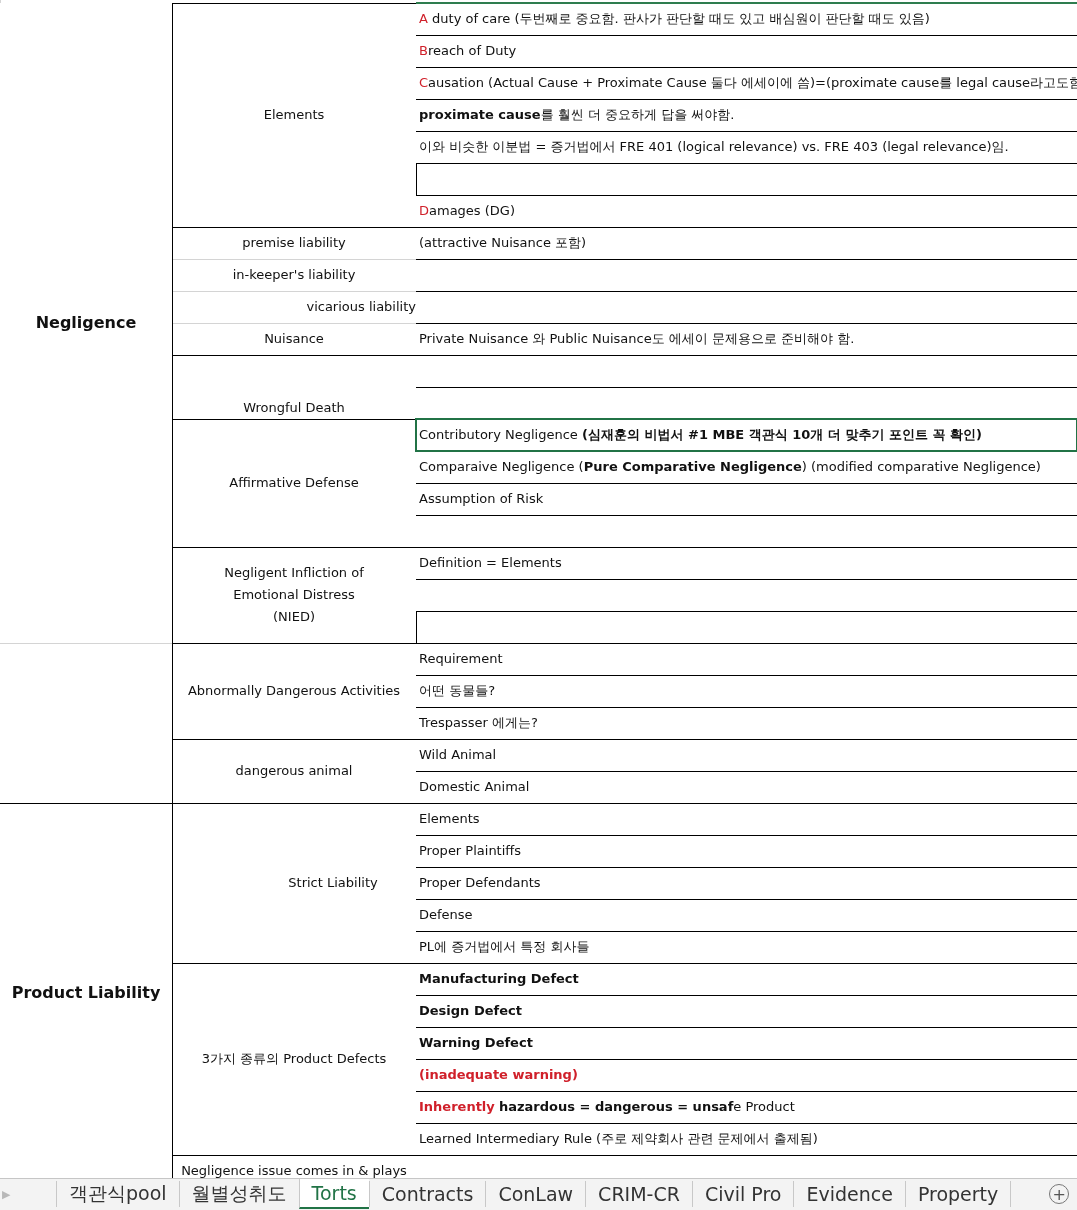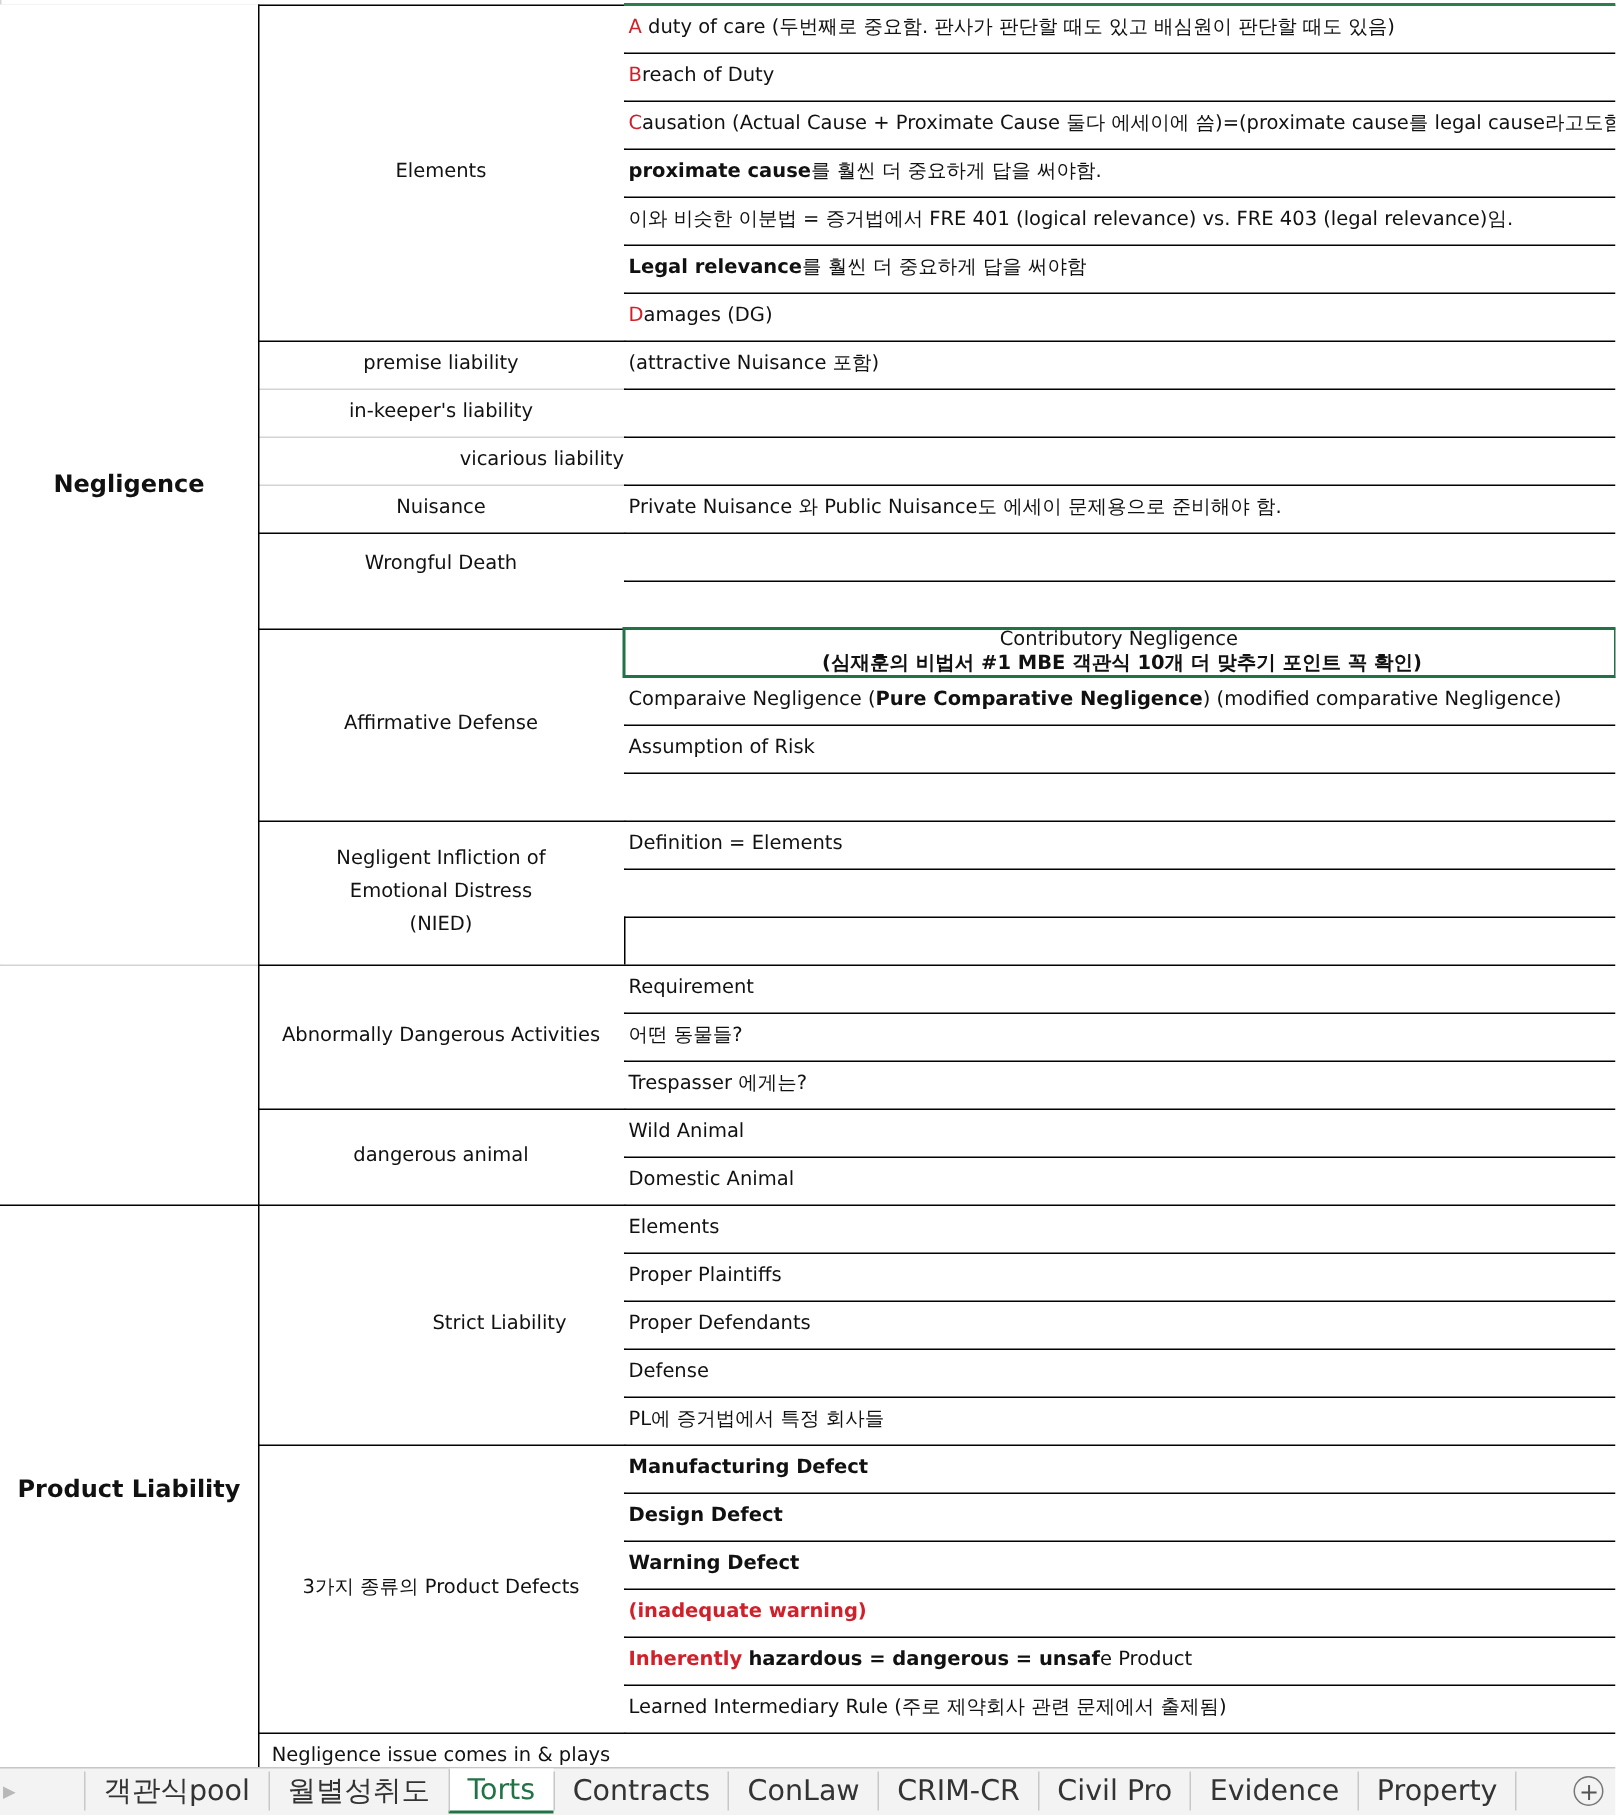--- a/index.html
+++ b/index.html
@@ -16,21 +16,21 @@
   }
   .cellA { display: flex; align-items: center; justify-content: center; font-weight: bold; font-size: 16px; }
   .cellB { display: flex; align-items: center; justify-content: center; text-align: center; white-space: normal; font-size: 13px; line-height: 22px; }
   .cellC { padding-left: 3px; display: flex; align-items: center; }
   .hline { position: absolute; height: 1px; background: #000; }
   .hline.gray { background: #d4d4d4; }
   .vline { position: absolute; width: 1px; background: #000; }
   .vline.gray { background: #d4d4d4; }
   .red { color: #d0202a; }
   .b { font-weight: bold; }
-  .selected { outline: 2px solid #217346; outline-offset: -1px; z-index: 5; flex-direction: column; }
+  .selected { outline: 2px solid #217346; outline-offset: -1px; z-index: 5; }
   .topgreen { position: absolute; left: 416px; top: 2px; width: 661px; height: 2px; background: #2e7d4f; }
 
   
   .tabbar {
     position: absolute; left: 0; top: 1178px; width: 1077px; height: 32px;
     background: #f3f3f3; border-top: 1px solid #c6c6c6; box-sizing: border-box;
     display: flex; align-items: stretch;
   }
   .tab-nav { width: 54px; display: flex; align-items: center; padding-left: 2px; color: #b8b8b8; font-size: 11px; }
   .tab {
@@ -76,21 +76,21 @@
     </div>
     <div class="hline gray" style="left: 172px; top: 259px; width: 244px;"></div>
     <div class="cell cellB" style="left: 172px; top: 291px; width: 244px; height: 32px; align-items: center; padding-top: 0px; justify-content: flex-end;">
       <span>vicarious liability</span>
     </div>
     <div class="hline gray" style="left: 172px; top: 291px; width: 244px;"></div>
     <div class="cell cellB" style="left: 172px; top: 323px; width: 244px; height: 32px; align-items: center; padding-top: 0px;">
       <span>Nuisance</span>
     </div>
     <div class="hline gray" style="left: 172px; top: 323px; width: 244px;"></div>
-    <div class="cell cellB" style="left: 172px; top: 365px; width: 244px; height: 64px; align-items: flex-start; padding-top: 0px;">
+    <div class="cell cellB" style="left: 172px; top: 355px; width: 244px; height: 64px; align-items: flex-end; padding-top: 0px;">
       <span>Wrongful Death</span>
     </div>
     <div class="hline" style="left: 172px; top: 355px; width: 244px;"></div>
     <div class="cell cellB" style="left: 172px; top: 419px; width: 244px; height: 128px; align-items: center; padding-top: 0px;">
       <span>Affirmative Defense</span>
     </div>
     <div class="hline" style="left: 172px; top: 419px; width: 244px;"></div>
     <div class="cell cellB" style="left: 172px; top: 547px; width: 244px; height: 96px; align-items: center; padding-top: 0px;">
       <span style="display: block; width: 150px;">Negligent Infliction of Emotional Distress (NIED)</span>
     </div>
@@ -134,24 +134,20 @@
     <div class="hline" style="left: 416px; top: 67px; width: 661px;"></div>
     <div class="cell cellC" style="left: 416px; top: 99px; width: 661px; height: 32px;">
       <span class="b" style="white-space: pre;">proximate cause</span>
       <span style="white-space: pre;">를 훨씬 더 중요하게 답을 써야함.</span>
     </div>
     <div class="hline" style="left: 416px; top: 99px; width: 661px;"></div>
     <div class="cell cellC" style="left: 416px; top: 131px; width: 661px; height: 32px;">
       <span style="white-space: pre;">이와 비슷한 이분법 = 증거법에서 FRE 401 (logical relevance) vs. FRE 403 (legal relevance)임.</span>
     </div>
     <div class="hline" style="left: 416px; top: 131px; width: 661px;"></div>
-    <div class="cell cellC" style="left: 416px; top: 163px; width: 661px; height: 32px;">
-      <span class="b" style="white-space: pre;">Legal relevance</span>
-      <span style="white-space: pre;">를 훨씬 더 중요하게 답을 써야함</span>
-    </div>
     <div class="hline" style="left: 416px; top: 163px; width: 661px;"></div>
     <div class="cell cellC" style="left: 416px; top: 195px; width: 661px; height: 32px;">
       <span class="red" style="white-space: pre;">D</span>
       <span style="white-space: pre;">amages (DG)</span>
     </div>
     <div class="hline" style="left: 416px; top: 195px; width: 661px;"></div>
     <div class="cell cellC" style="left: 416px; top: 227px; width: 661px; height: 32px;">
       <span style="white-space: pre;">(attractive Nuisance 포함)</span>
     </div>
     <div class="hline" style="left: 416px; top: 227px; width: 661px;"></div>

